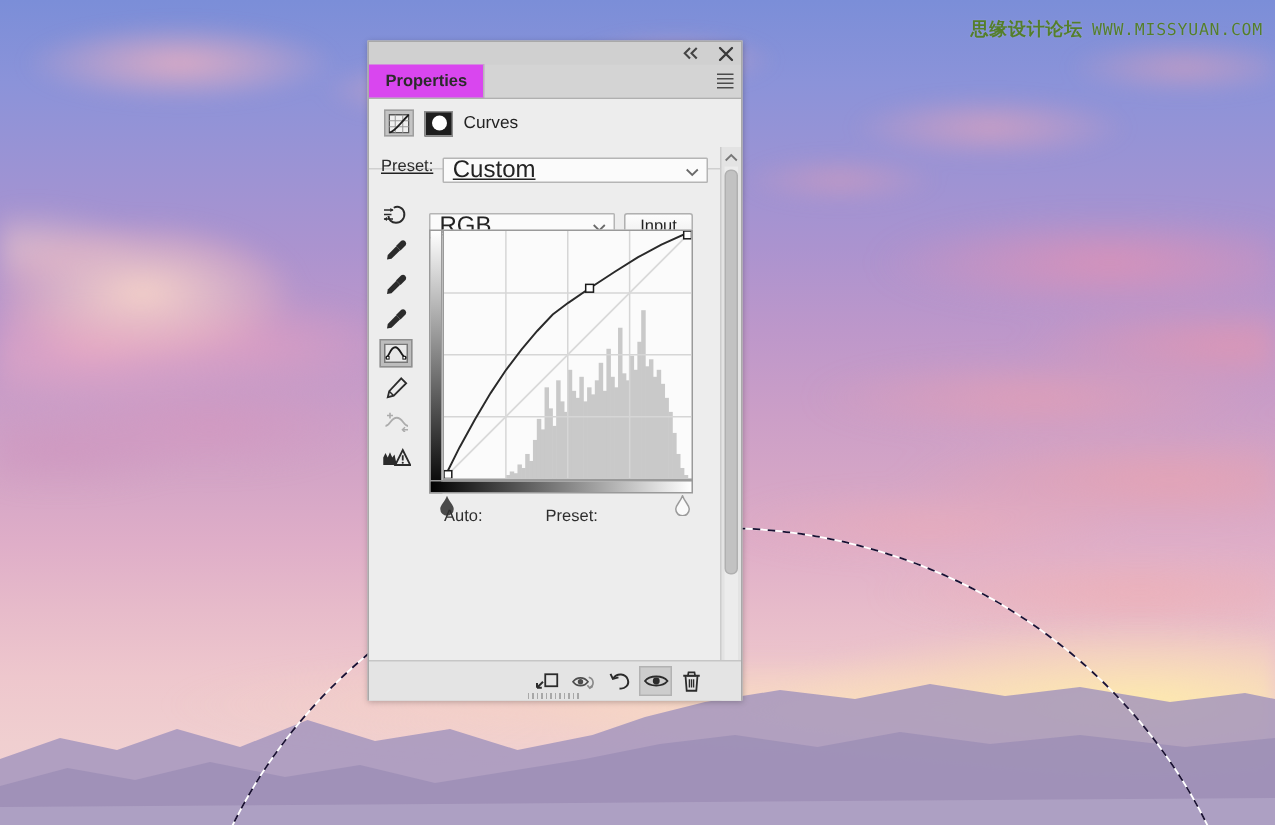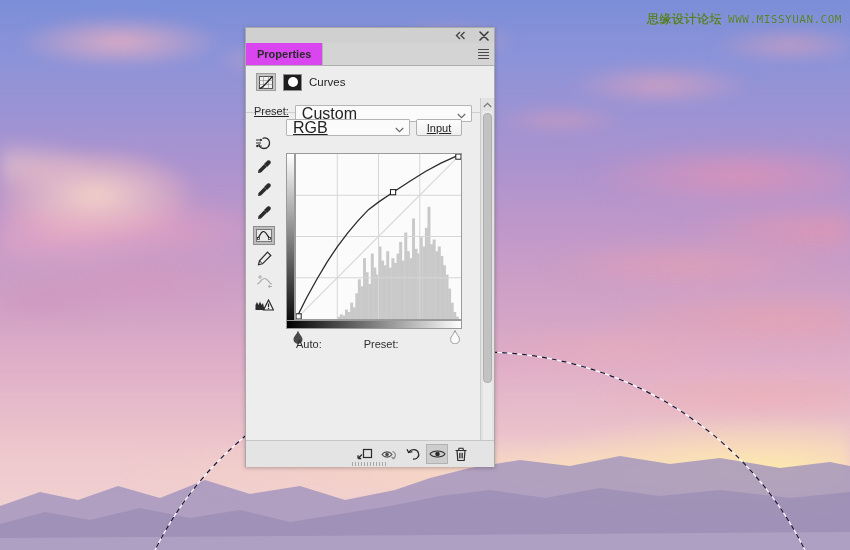--- a/index.html
+++ b/index.html
@@ -247,21 +247,21 @@
   .tool svg { display: block; }
 
   
   .row {
     position: absolute;
     display: flex;
     gap: 6px;
     text-decoration: underline;
   }
   .row-preset { left: 8px; top: 7px; right: 8px; }
-  .row-channel { left: 40px; top: 21px; right: 8px; }
+  .row-channel { left: 40px; top: 44px; right: 8px; }
   .lbl { font-size: 11px; color: #2b2b2b; white-space: nowrap; }
 
   .select {
     position: relative;
     flex: 1;
     height: 17px;
     background: #fbfbfb;
     border: 1px solid #b5b5b5;
     border-radius: 1px;
     display: flex;

